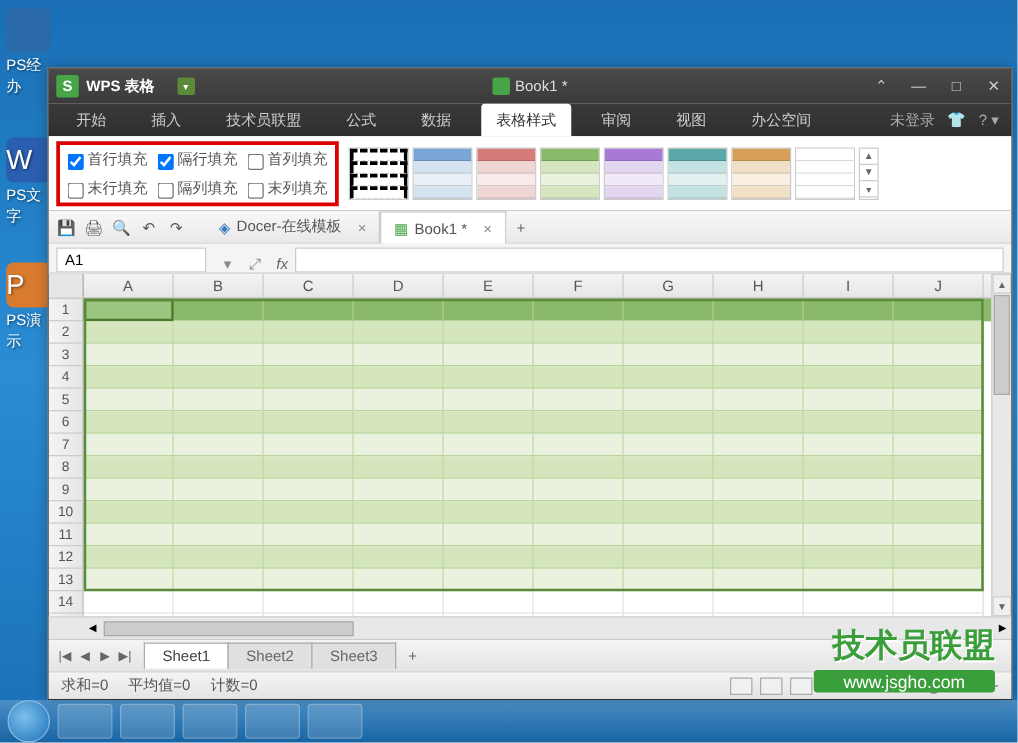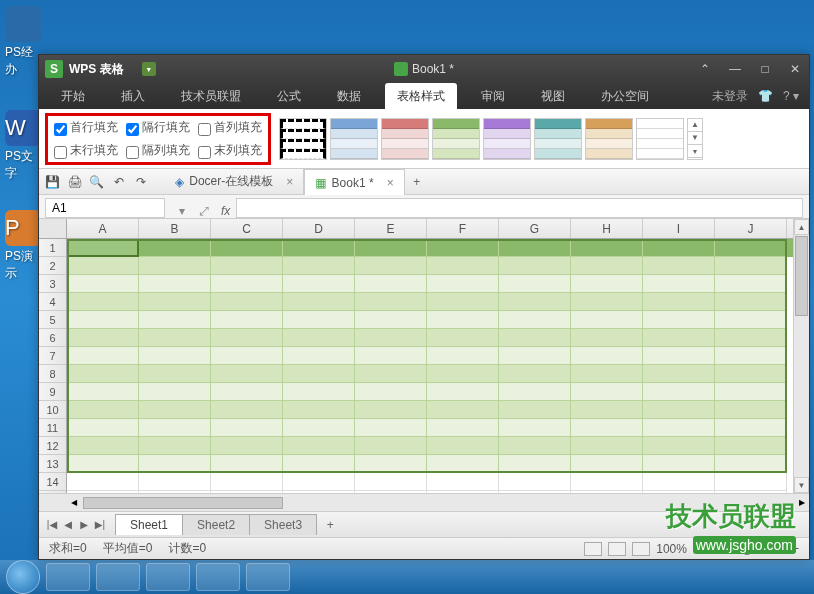--- a/index.html
+++ b/index.html
@@ -69,21 +69,21 @@
 .statusbar{height:22px;background:linear-gradient(#f4f4f4,#e4e4e4);border-top:1px solid #ccc;display:flex;align-items:center;padding:0 10px;color:#555;gap:16px}
 .statusbar .right{margin-left:auto;display:flex;align-items:center;gap:6px}
 .view-btn{width:18px;height:14px;border:1px solid #aaa;background:#f0f0f0;cursor:pointer}
 .zoom-slider{width:80px;height:4px;background:#ccc;position:relative;border-radius:2px}
 .zoom-slider .knob{position:absolute;left:38px;top:-4px;width:6px;height:12px;background:#888;border-radius:2px}
 .taskbar{position:absolute;left:0;right:0;bottom:0;height:34px;background:linear-gradient(rgba(255,255,255,.2),rgba(0,0,0,.1));display:flex;align-items:center;padding:0 6px;gap:6px}
 .start-orb{width:34px;height:34px;border-radius:50%;background:radial-gradient(circle at 40% 40%,#7ec0ee,#1a6fb5);border:1px solid rgba(255,255,255,.4)}
 .task-item{width:44px;height:28px;background:rgba(255,255,255,.15);border:1px solid rgba(255,255,255,.25);border-radius:3px}
 .watermark{position:absolute;right:18px;bottom:40px;text-align:right;pointer-events:none}
 .watermark .big{font-size:26px;font-weight:bold;color:#3a9e3a;text-shadow:1px 1px 0 #fff}
-.watermark .url{font-size:14px;color:#fff;background:#3a9e3a;padding:1px 3px;border-radius:3px;display:inline-block;margin-top:2px}
+.watermark .url{font-size:14px;color:#fff;background:#3a9e3a;padding:1px 24px;border-radius:3px;display:inline-block;margin-top:2px}
 </style>
 </head>
 <body>
 
 <div class="desktop-icon" style="top:6px">
     <div class="ico" style="background:#2a6aa8"></div>
     <div>PS经办</div>
   </div>
 <div class="desktop-icon" style="top:110px">
     <div class="ico" style="background:#2a5fb0;color:#fff;font-size:22px;line-height:36px">W</div>

